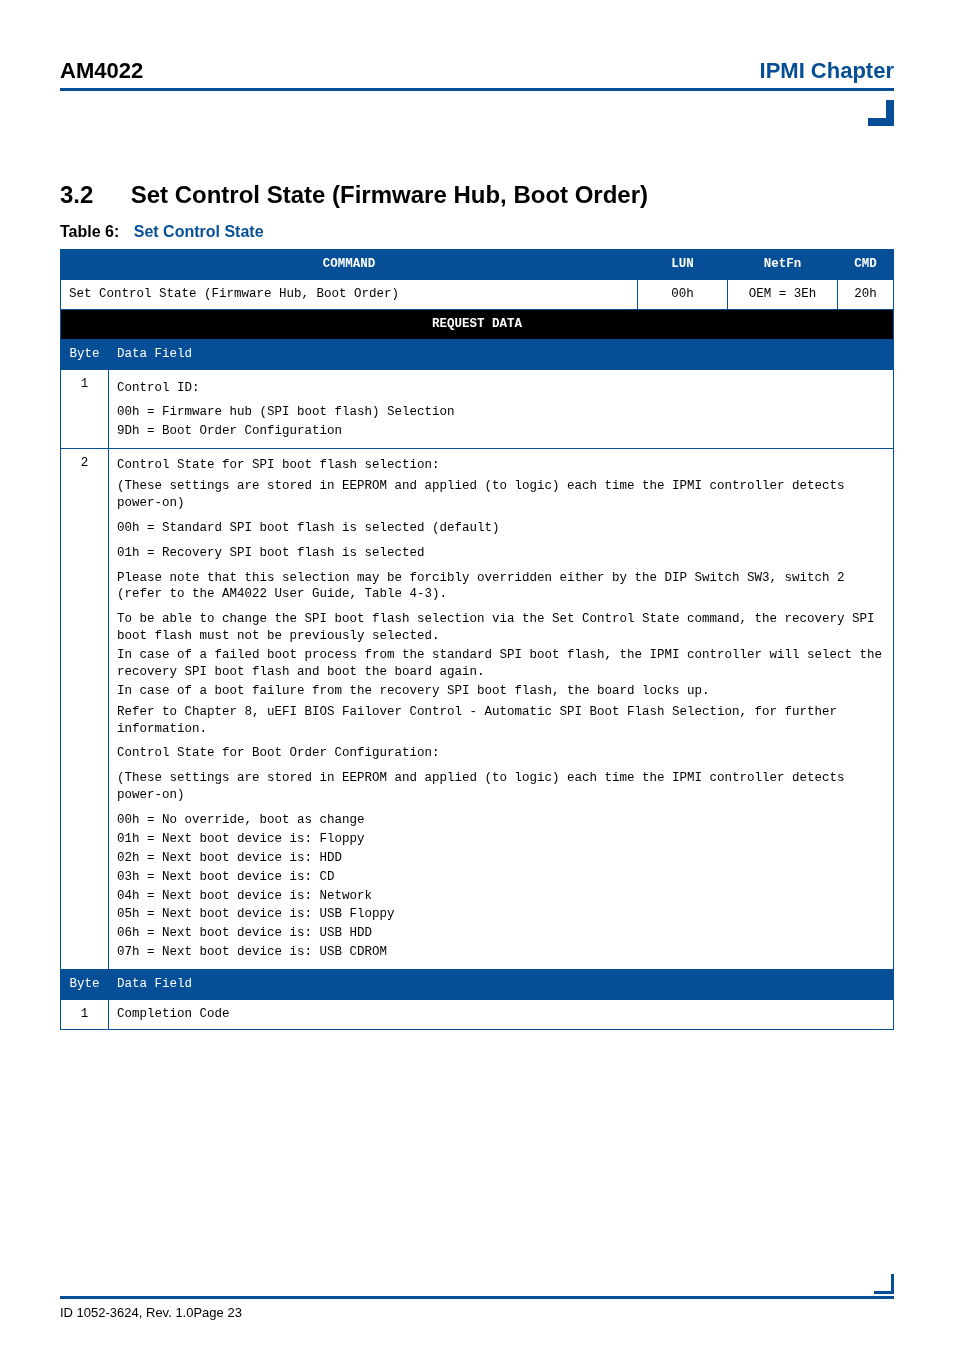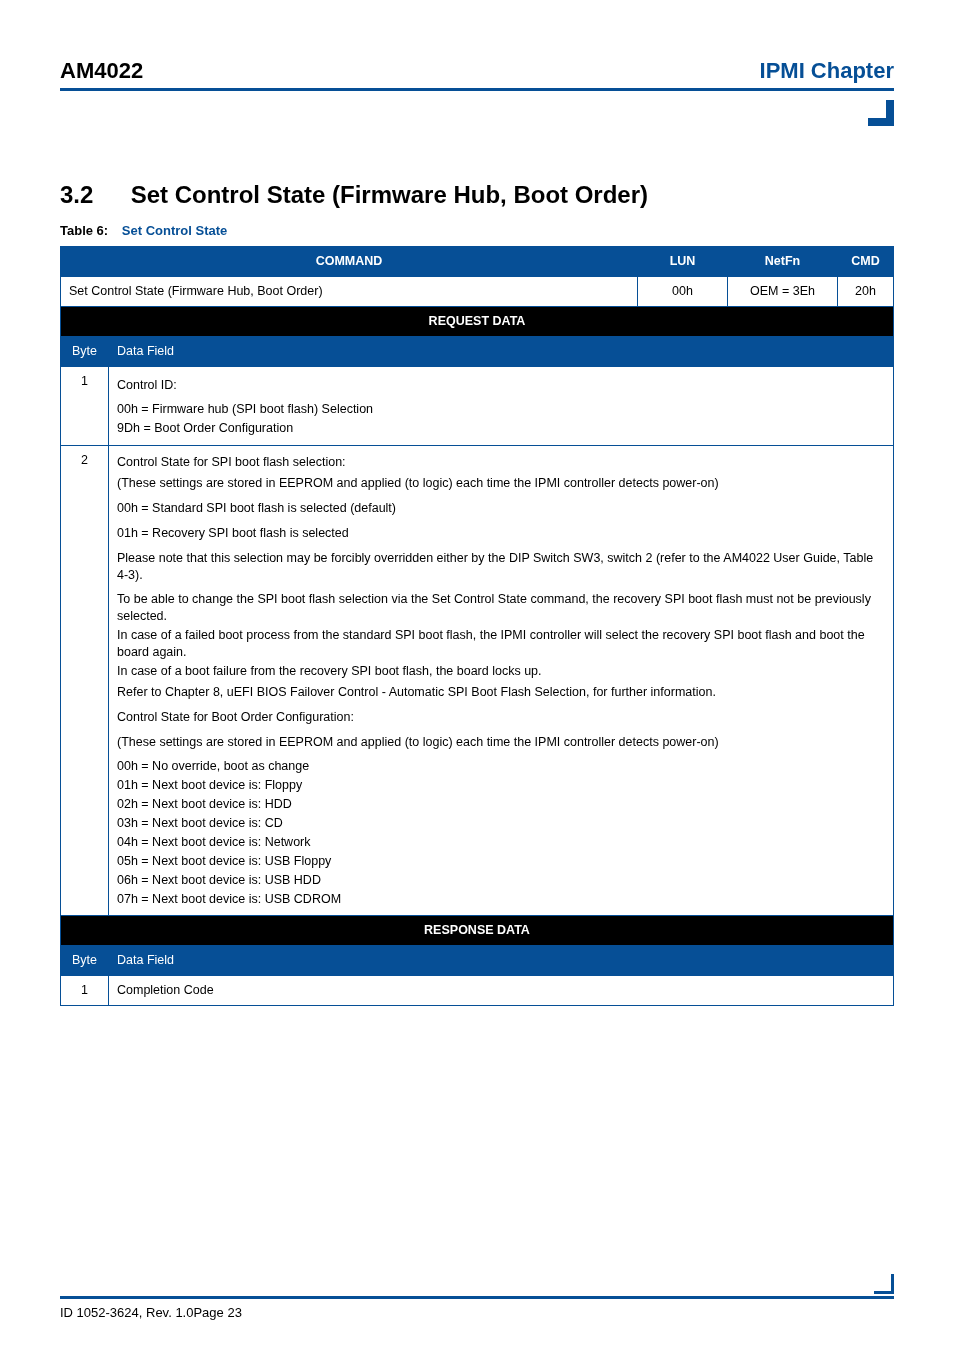--- a/index.html
+++ b/index.html
@@ -55,29 +55,30 @@
   .content { margin-top: 90px; }
   .section-heading {
     font-weight: bold;
     font-size: 24px;
     color: #000;
     margin-bottom: 14px;
   }
   .section-num { display: inline-block; width: 64px; }
   .table-caption {
     font-weight: bold;
-    font-size: 13px;
+    font-size: 16px;
     color: #000;
     margin-bottom: 8px;
   }
   .table-caption .blue { color: #064f96; margin-left: 10px; }
   table.ipmi {
     border-collapse: collapse;
     width: 100%;
     table-layout: fixed;
+    font-family: Liberation Mono, monospace;
   }
   table.ipmi th, table.ipmi td {
     border: 1px solid #064f96;
     padding: 6px 8px;
     vertical-align: top;
     font-size: 12.5px;
     line-height: 1.35;
   }
   th.hdr {
     background: #064f96;
@@ -205,23 +206,20 @@
           <div class="tight">00h = No override, boot as change</div>
           <div class="tight">01h = Next boot device is: Floppy</div>
           <div class="tight">02h = Next boot device is: HDD</div>
           <div class="tight">03h = Next boot device is: CD</div>
           <div class="tight">04h = Next boot device is: Network</div>
           <div class="tight">05h = Next boot device is: USB Floppy</div>
           <div class="tight">06h = Next boot device is: USB HDD</div>
           <div class="tight">07h = Next boot device is: USB CDROM</div>
         </td>
       </tr>
-      <tr>
-        <td class="sechdr" colspan="5">RESPONSE DATA</td>
-      </tr>
       <tr class="subhdr-row">
         <td class="col-byte">Byte</td>
         <td colspan="4">Data Field</td>
       </tr>
       <tr>
         <td class="col-byte">1</td>
         <td colspan="4">Completion Code</td>
       </tr>
     </tbody>
       </table>

